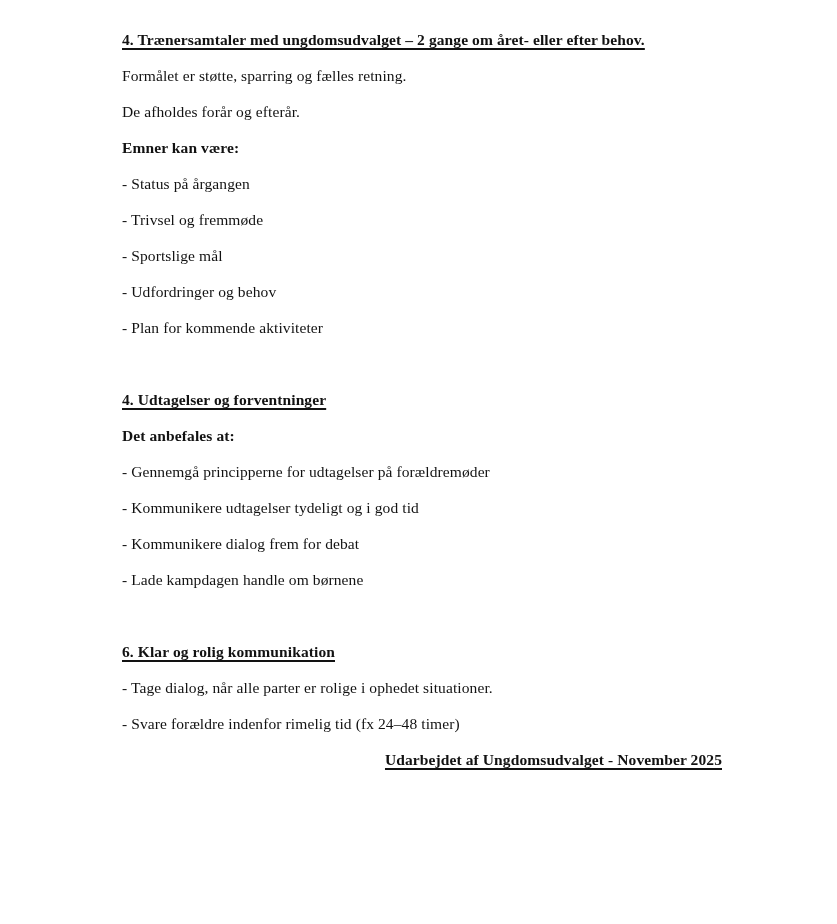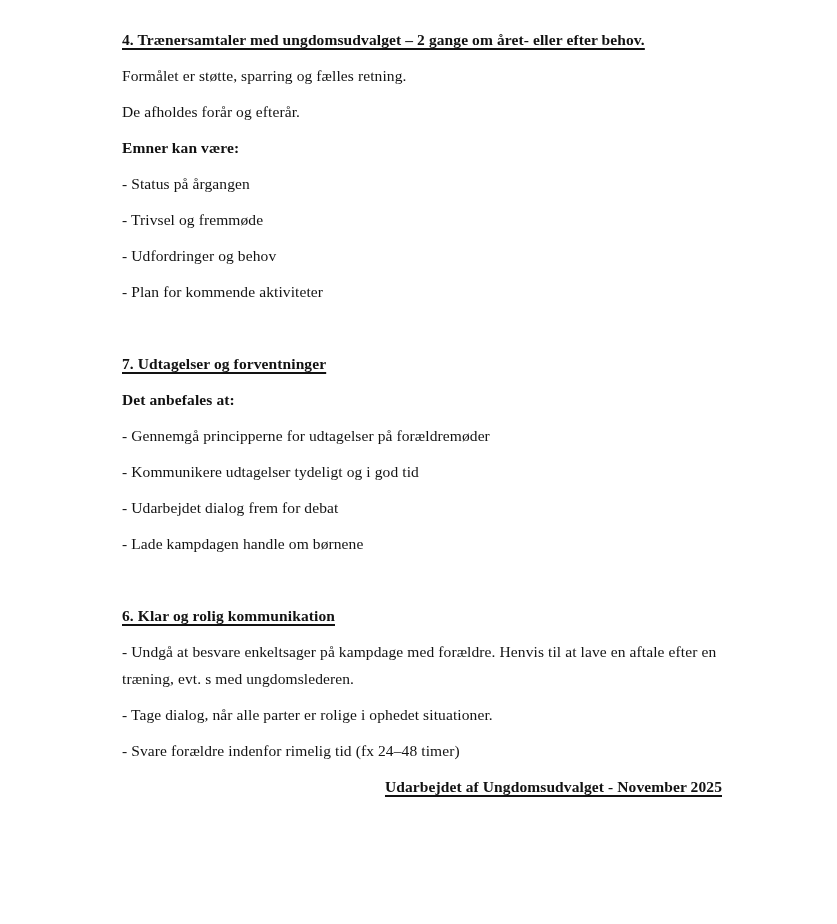--- a/index.html
+++ b/index.html
@@ -57,29 +57,29 @@
 <body>
 
 <div class="page">
   <div class="doc">
     <p class="heading">4. Trænersamtaler med ungdomsudvalget – 2 gange om året- eller efter behov.</p>
     <p class="paragraph">Formålet er støtte, sparring og fælles retning.</p>
     <p class="paragraph">De afholdes forår og efterår.</p>
     <p class="subheading">Emner kan være:</p>
     <p class="list-item">- Status på årgangen</p>
     <p class="list-item">- Trivsel og fremmøde</p>
+    <p class="list-item">- Sportslige mål</p>
     <p class="list-item">- Udfordringer og behov</p>
     <p class="list-item">- Plan for kommende aktiviteter</p>
     <p class="spacer"></p>
-    <p class="heading">7. Udtagelser og forventninger</p>
+    <p class="heading">4. Udtagelser og forventninger</p>
     <p class="subheading">Det anbefales at:</p>
     <p class="list-item">- Gennemgå principperne for udtagelser på forældremøder</p>
     <p class="list-item">- Kommunikere udtagelser tydeligt og i god tid</p>
-    <p class="list-item">- Udarbejdet dialog frem for debat</p>
+    <p class="list-item">- Kommunikere dialog frem for debat</p>
     <p class="list-item">- Lade kampdagen handle om børnene</p>
     <p class="spacer"></p>
     <p class="heading">6. Klar og rolig kommunikation</p>
-    <p class="list-item">- Undgå at besvare enkeltsager på kampdage med forældre. Henvis til at lave en aftale efter en træning, evt. s med ungdomslederen.</p>
     <p class="list-item">- Tage dialog, når alle parter er rolige i ophedet situationer.</p>
     <p class="list-item">- Svare forældre indenfor rimelig tid (fx 24–48 timer)</p>
     <p class="footer">Udarbejdet af Ungdomsudvalget - November 2025</p>
   </div>
 </div>
 
 </body></html>

